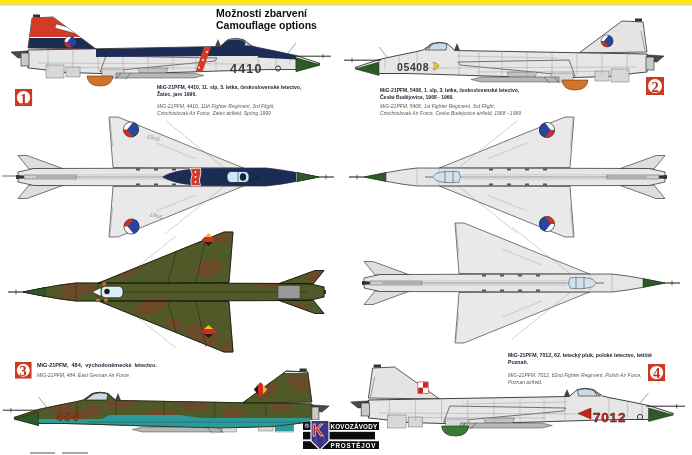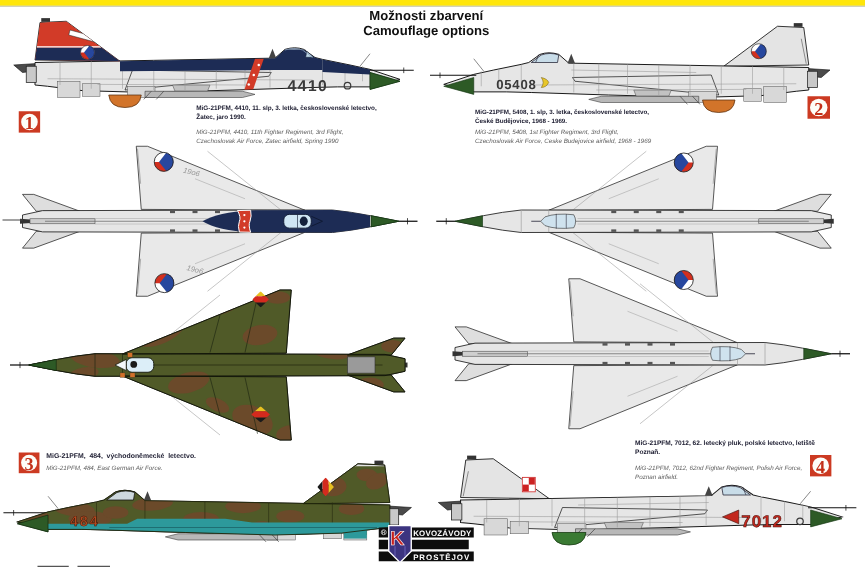--- a/index.html
+++ b/index.html
@@ -1,21 +1,21 @@
 <!DOCTYPE html>
 <html><head>
 <meta charset="utf-8">
 <style>
 html,body{margin:0;padding:0;background:#fff;}
 #page{position:relative;width:692px;height:455px;background:#fff;overflow:hidden;
   font-family:"Liberation Sans", sans-serif;}
 #page svg{position:absolute;top:0;left:0;}
 .cap{position:absolute;font-size:5.2px;line-height:6.8px;color:#1c1c30;font-weight:bold;letter-spacing:0;}
 .capi{position:absolute;font-size:5px;line-height:6.6px;color:#5a5a5a;font-style:italic;}
-#title{position:absolute;left:216px;top:6.5px;width:250px;text-align:center;
+#title{position:absolute;left:216px;top:6.5px;width:250px;text-align:left;
  font-size:10.5px;line-height:12.5px;font-weight:bold;color:#101010;}
 </style>
 </head>
 <body>
 <div id="page">
 <svg width="692" height="455" viewBox="0 0 692 455">
 <defs>
 
 <path id="pFuse" d="M 10,-9 L 202,-12.5 L 210,-19.5 Q 218,-22 225,-19.5 L 234,-13 L 240,-11.5 L 262,-7 L 278,-3.5 L 302,4.5 L 278,10.5 L 252,10.5 L 232,11 L 170,13 L 100,15 L 48,13.5 L 20,10 L 10,9 Z"></path>
 <polygon id="pFin" points="78,-10 35,-42 14,-41 10,-11"></polygon>

